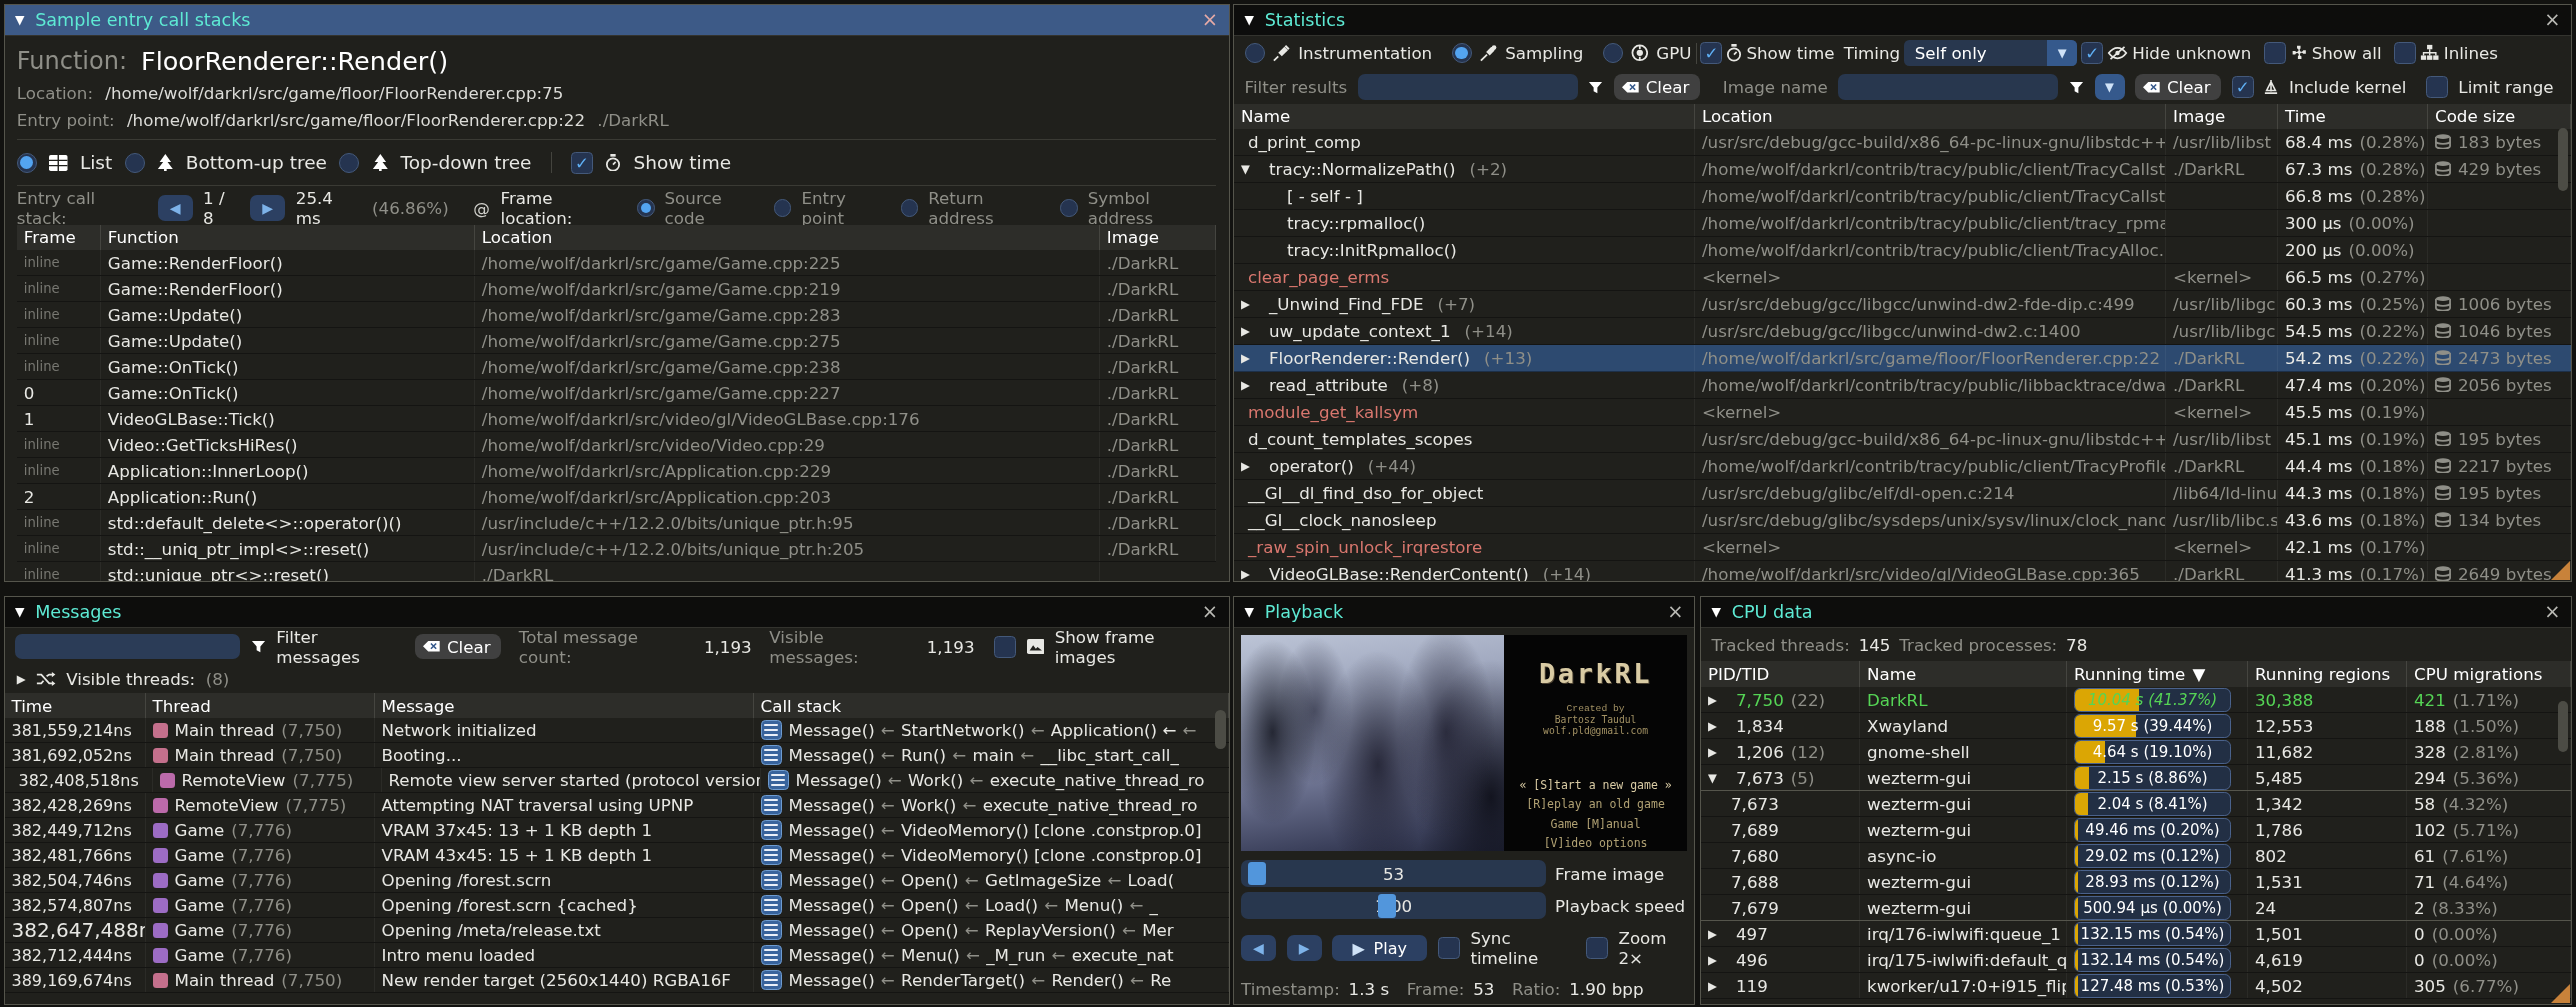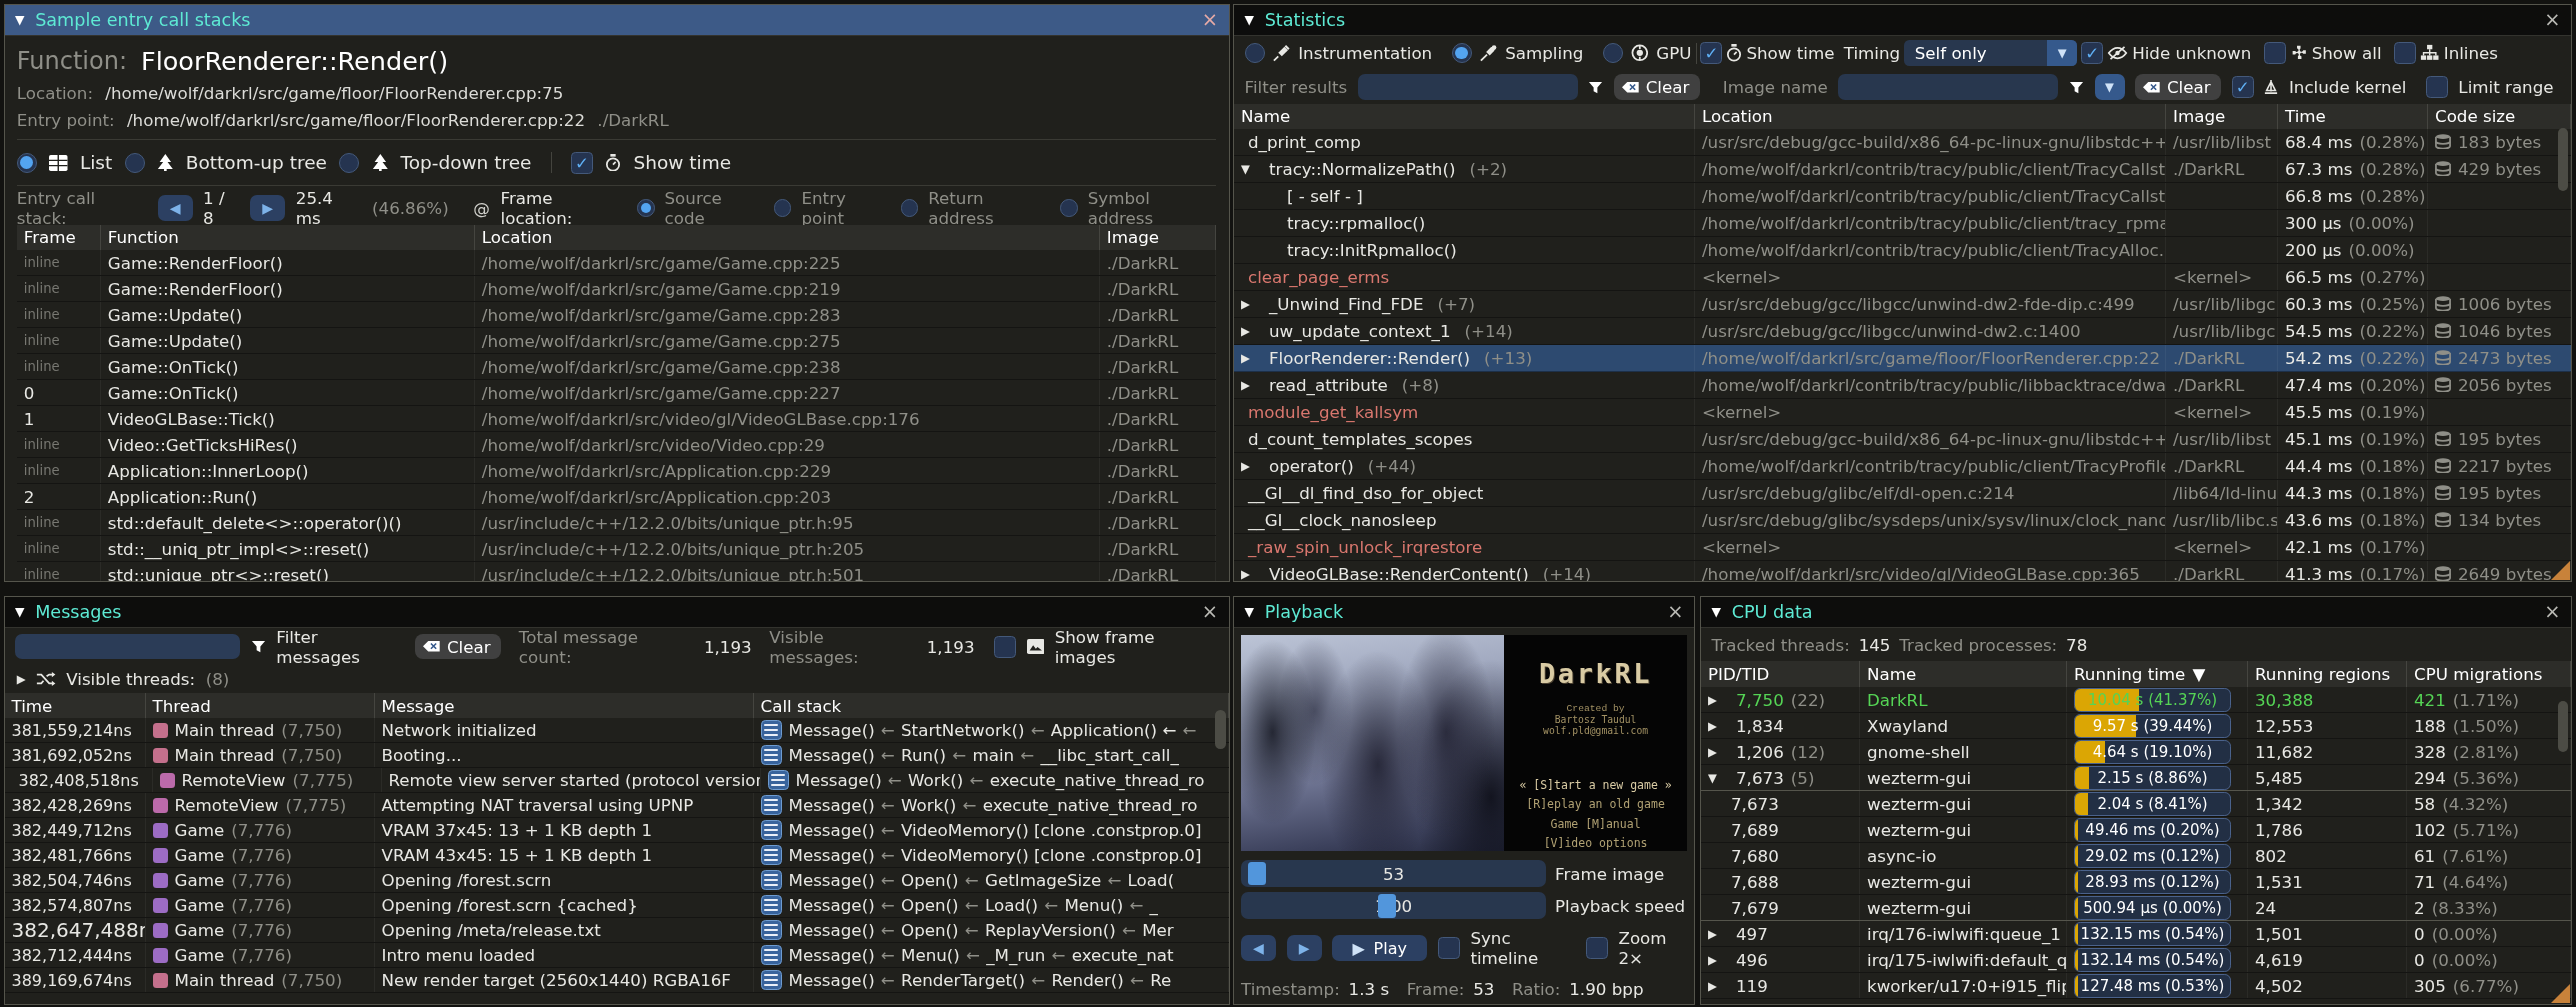--- a/index.html
+++ b/index.html
@@ -308,23 +308,20 @@
           </div>
         </div>
         <div class="trow" style="grid-template-columns: 84px 374px 625px 1fr; height: 25px;">
           <div>
             <span class="dim" style="font-size: 13.2px;">inline</span>
           </div>
           <div>
             <span class="white">std::unique_ptr&lt;&gt;::reset()</span>
           </div>
           <div>
-            <span class="grey">/usr/include/c++/12.2.0/bits/unique_ptr.h:501</span>
-          </div>
-          <div>
             <span class="grey">./DarkRL</span>
           </div>
         </div>
       </div>
   </div>
 </div>
 
 <div class="panel" id="stats-panel" style="left:1233px;top:3.5px;width:1339px;height:578px;">
   <div class="titlebar">
     <span class="tb-tri">▼</span>
@@ -1237,21 +1234,21 @@
           <span class="tri">▶</span>
           <span class="green">7,750</span>
           <span class="grey">(22)</span>
         </div>
         <div>
           <span class="green">DarkRL</span>
         </div>
         <div>
           <span class="cpubar">
             <span class="fill" style="width: 64px;"></span>
-            <span class="txt" style="color: rgb(85, 212, 85);">10.04 s (41.37%)</span>
+            <span class="txt" style="color: rgb(85, 212, 85); font-style: italic;">10.04 s (41.37%)</span>
           </span>
         </div>
         <div>
           <span class="green">30,388</span>
         </div>
         <div>
           <span class="green">421</span>
           <span class="grey">(1.71%)</span>
         </div>
       </div>

